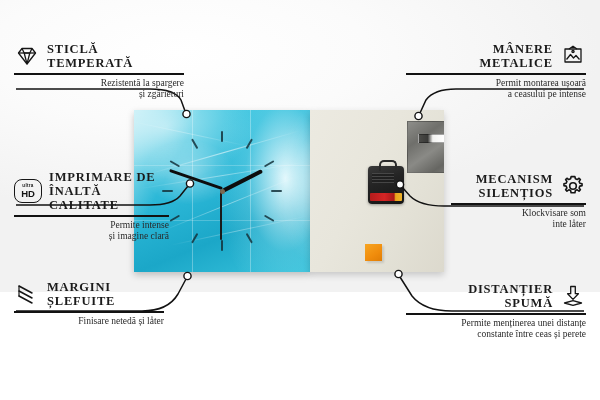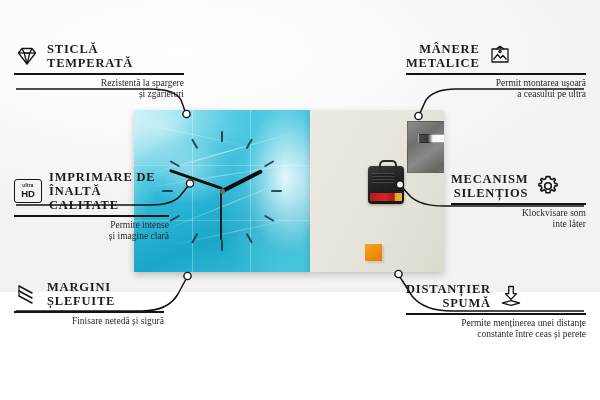--- a/index.html
+++ b/index.html
@@ -87,41 +87,41 @@
     box-shadow:2px 2px 2px rgba(0,0,0,.12);
   }
 
   
   #leaders{position:absolute;left:0;top:0;width:600px;height:400px;pointer-events:none;}
 
   
   .callout{position:absolute;}
   .co-head{display:flex;align-items:center;gap:7px;}
   .co-left .co-head{justify-content:flex-start;}
-  .co-right .co-head{}
+  .co-right .co-head{justify-content:flex-end;}
   .co-title{
     font-family:"Liberation Serif", serif;
     font-weight:700;font-size:12.5px;line-height:14px;
     letter-spacing:.8px;color:#1b1b1b;text-transform:uppercase;
     white-space:pre-line;
   }
   .co-left .co-title{text-align:left;}
   .co-right .co-title{text-align:right;}
   .co-rule{height:1.5px;background:#121212;margin-top:3px;}
   .co-sub{
     font-family:"Liberation Serif", serif;
     font-size:9.5px;line-height:11.5px;color:#2a2a2a;
     margin-top:3px;white-space:pre-line;
   }
   .co-left .co-sub{text-align:right;}
   .co-right .co-sub{text-align:right;}
   .ico{flex:0 0 auto;width:26px;height:24px;display:block;color:#161616;}
   .ico svg{display:block;width:100%;height:100%;}
   .hd-badge{
-    flex:0 0 auto;width:26px;height:22px;border:1.6px solid #161616;border-radius:3px;
+    flex:0 0 auto;width:26px;height:22px;border:1.6px solid #161616;border-radius:8px;
     display:flex;flex-direction:column;align-items:center;justify-content:center;color:#141414;
   }
   .hd-badge .u{font-family:"Liberation Sans",sans-serif;font-size:4.5px;line-height:4.5px;letter-spacing:.3px;font-weight:700;}
   .hd-badge .h{font-family:"Liberation Sans",sans-serif;font-size:9.5px;line-height:9.5px;font-weight:700;}
 
   
   #callout-tempered{left:14px;top:42px;width:170px;}
   #callout-print{left:14px;top:170px;width:155px;}
   #callout-edges{left:14px;top:280px;width:150px;}
   #callout-handles{right:14px;top:42px;width:180px;}
@@ -265,39 +265,39 @@
           <path d="M4 4 L17 11"></path>
             <path d="M4 9 L17 16"></path>
             <path d="M4 14 L17 21"></path>
           <path d="M4 4 L4 14" stroke-width="1.2"></path>
         </svg>
       </span>
       <span class="co-title">MARGINI
 ȘLEFUITE</span>
     </div>
     <div class="co-rule"></div>
-    <div class="co-sub">Finisare netedă și sigură</div>
+    <div class="co-sub">Finisare netedă și låter</div>
   </div>
 
   <div class="callout co-right" id="callout-handles">
     <div class="co-head">
       <span class="co-title">MÂNERE
 METALICE</span>
       <span class="ico">
         <svg viewBox="0 0 24 24" fill="none" stroke="currentColor" stroke-width="1.3" stroke-linejoin="round">
           <path d="M8 5 L12 2.2 L16 5"></path>
           <rect x="4" y="5" width="16" height="13"></rect>
           <path d="M5.5 15.5 L9.5 10.5 L12.5 14 L15 11.5 L18.5 15.5"></path>
           <circle cx="12" cy="7.6" r="1.1"></circle>
         </svg>
       </span>
     </div>
     <div class="co-rule"></div>
     <div class="co-sub">Permit montarea ușoară
-a ceasului pe ultra</div>
+a ceasului pe intense</div>
   </div>
 
   <div class="callout co-right" id="callout-mechanism">
     <div class="co-head">
       <span class="co-title">MECANISM
 SILENȚIOS</span>
       <span class="ico">
         <svg viewBox="0 0 24 24" fill="none" stroke="currentColor" stroke-width="1.6" stroke-linejoin="round">
           <path d="M12 2.6 l1.9 0 .5 2.2 1.8 .75 1.85-1.3 1.35 1.35-1.3 1.85 .75 1.8 2.2 .5 0 1.9 -2.2 .5 -.75 1.8 1.3 1.85 -1.35 1.35 -1.85-1.3 -1.8 .75 -.5 2.2 -1.9 0 -1.9 0 -.5-2.2 -1.8-.75 -1.85 1.3 -1.35-1.35 1.3-1.85 -.75-1.8 -2.2-.5 0-1.9 2.2-.5 .75-1.8 -1.3-1.85 1.35-1.35 1.85 1.3 1.8-.75 .5-2.2 z"></path>
           <circle cx="12" cy="12" r="3.3"></circle>

